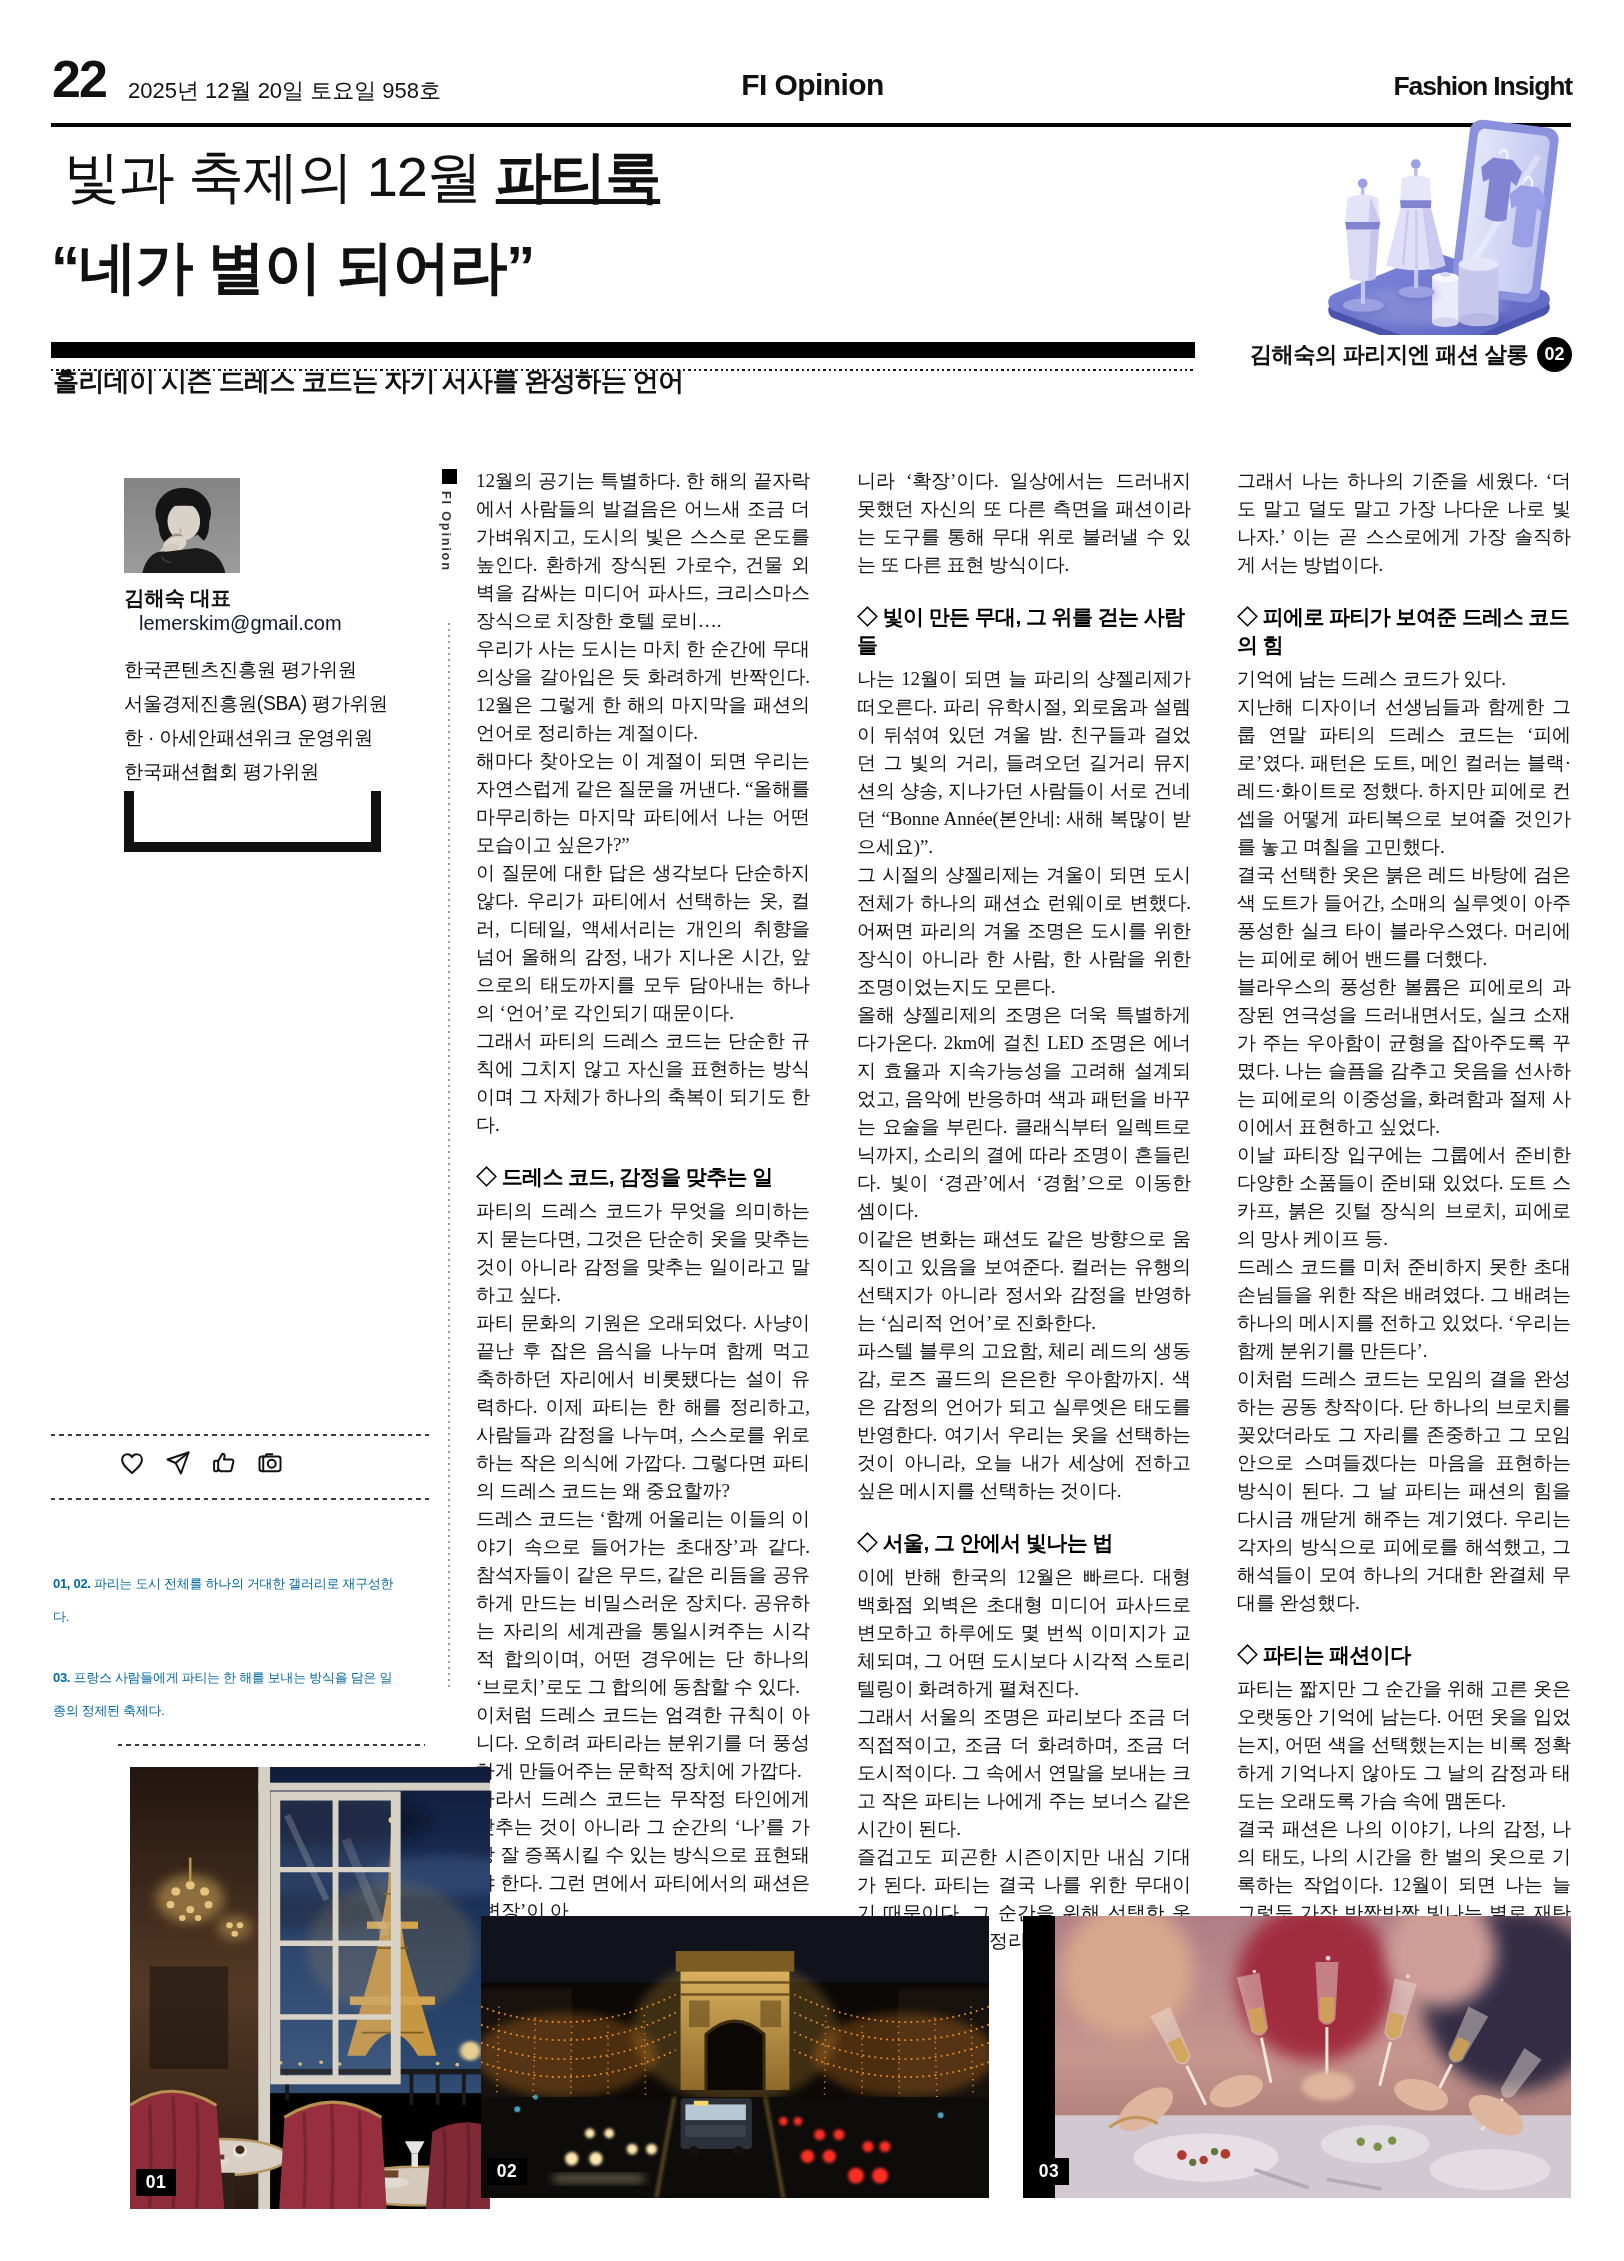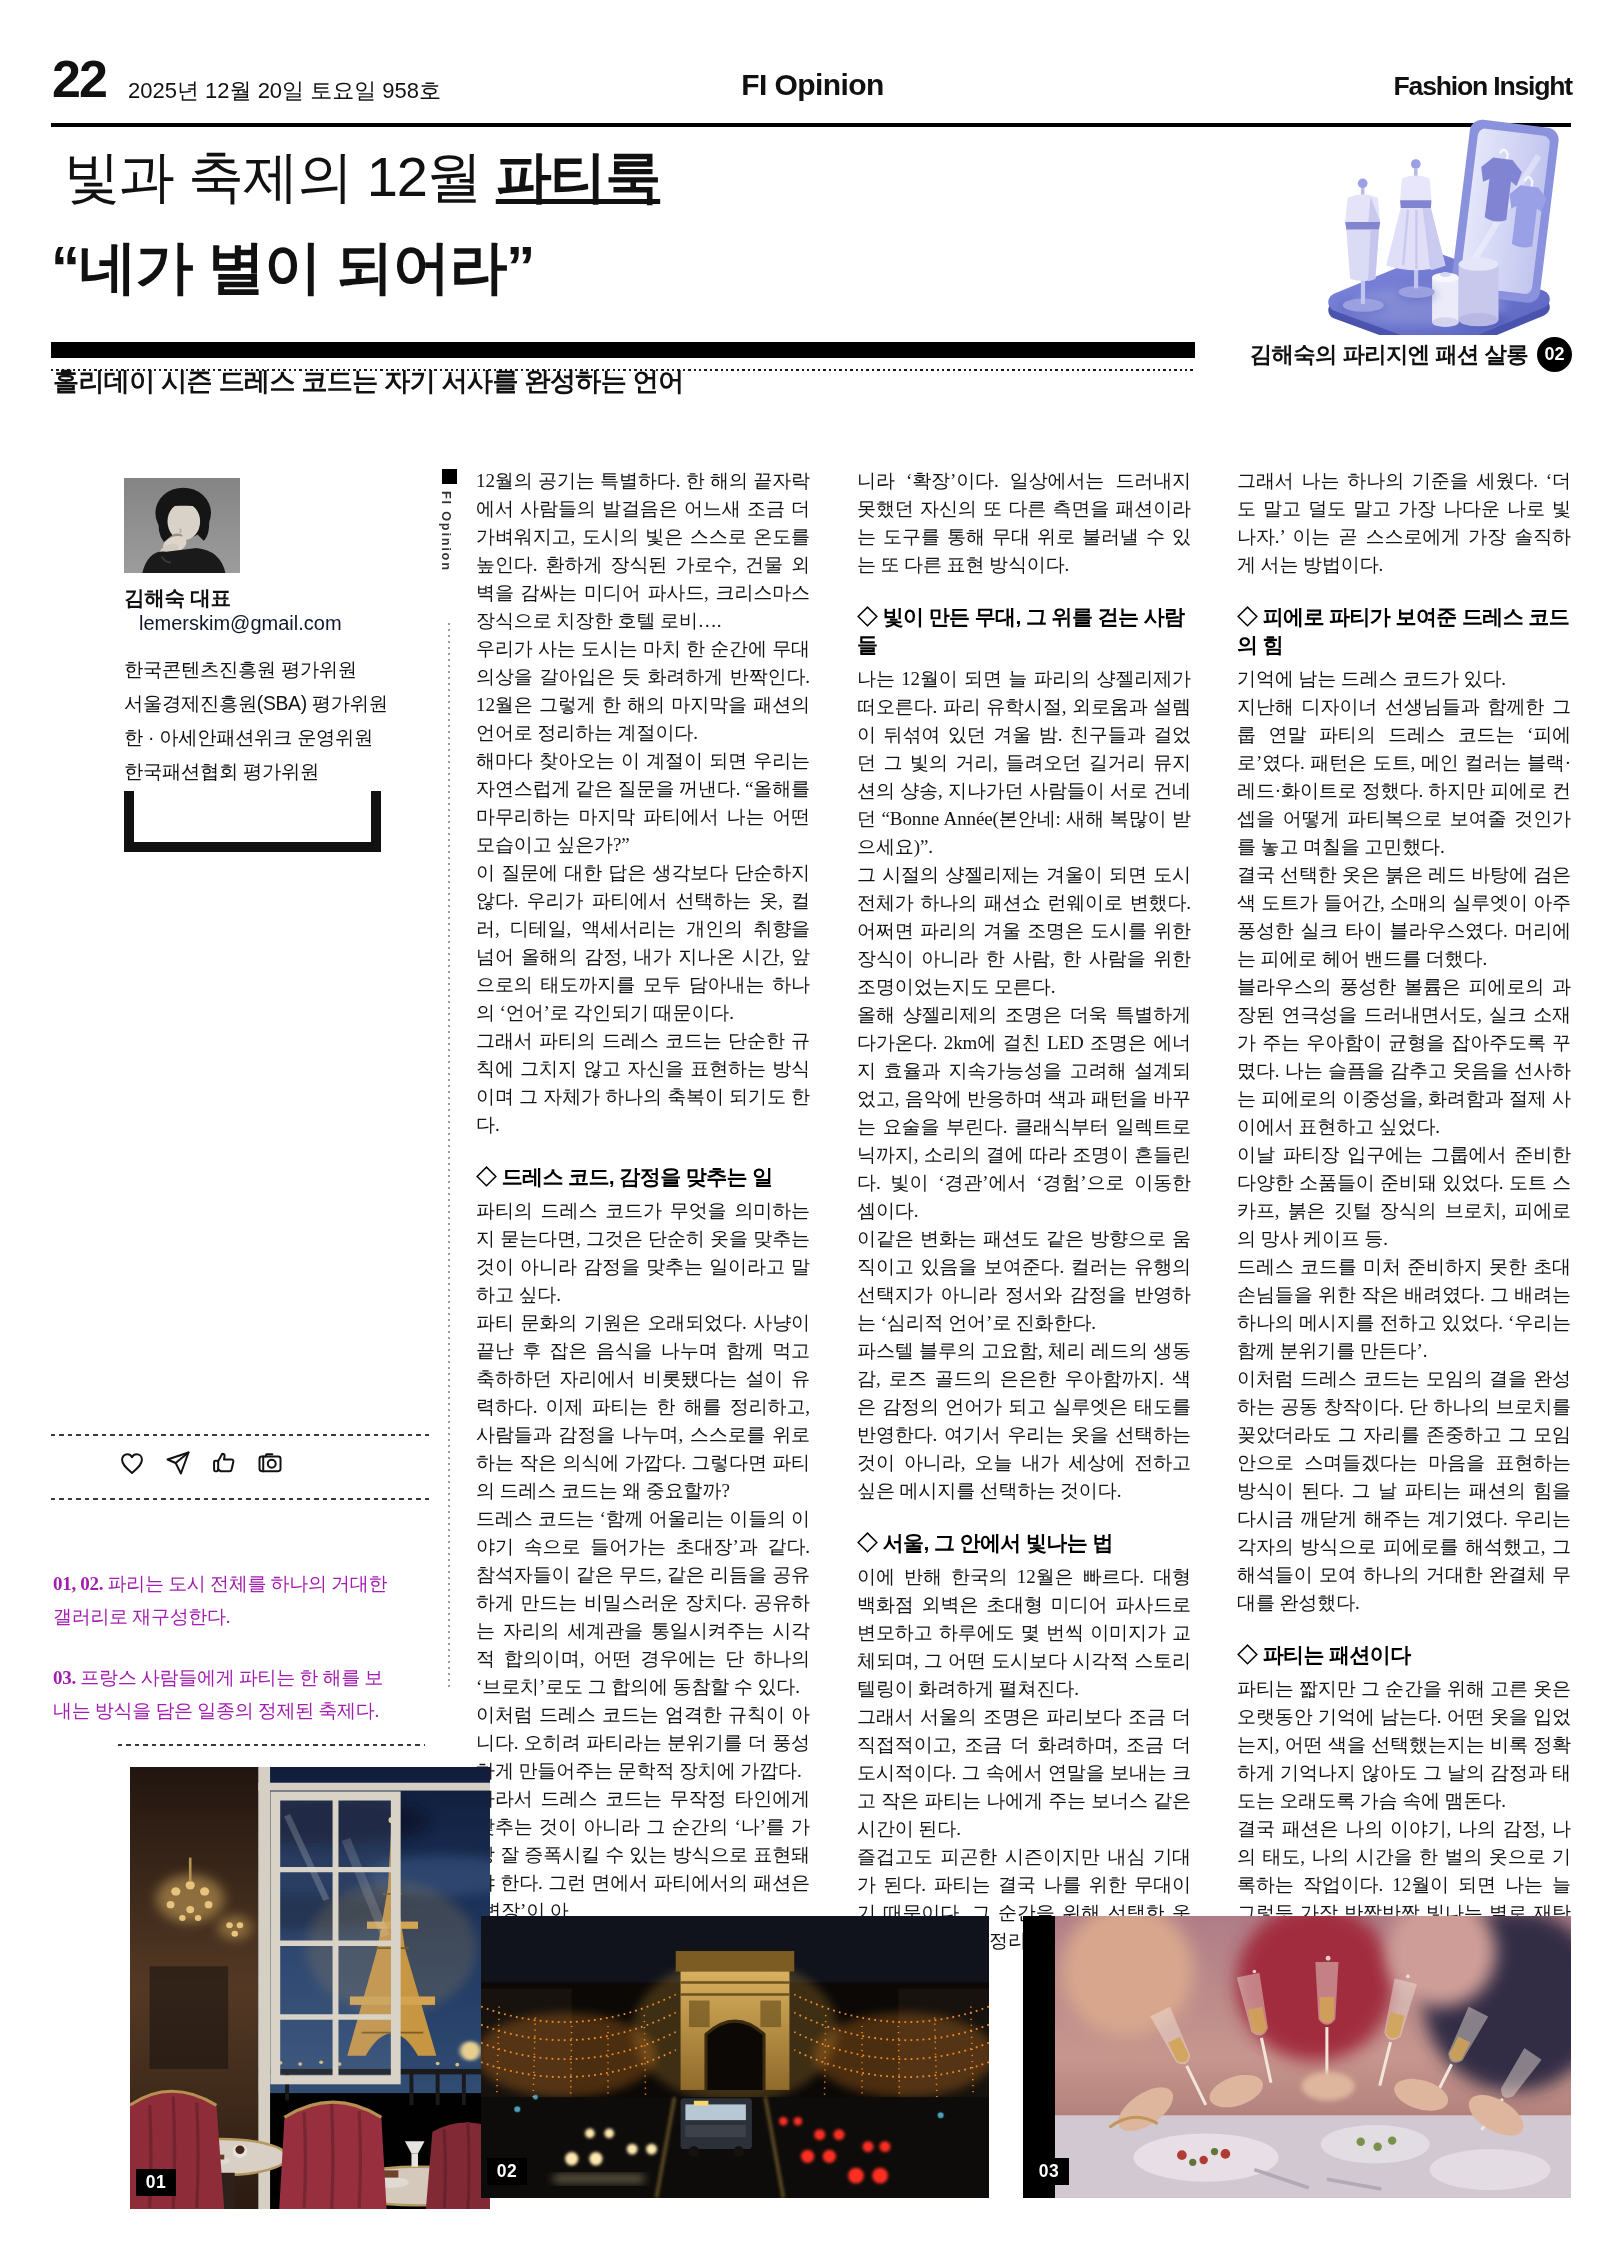--- a/index.html
+++ b/index.html
@@ -57,21 +57,21 @@
      letter-spacing:-0.6px;color:#000;}
 
   
   .dash{height:1.8px;background:repeating-linear-gradient(90deg,#3a3a3a 0 4.2px,transparent 4.2px 8.5px);}
   .dash-1{left:51px;top:1434px;width:378px;}
   .dash-2{left:51px;top:1498px;width:378px;}
   .dash-3{left:118px;top:1744px;width:307px;}
   .icons-row{left:118px;top:1449px;display:flex;gap:18px;align-items:center;}
   .icons-row svg{display:block;}
 
-  .caption{width:342px;font-size:19px;line-height:33px;color:#a21caf;letter-spacing:-0.3px;font-family:Liberation Serif, serif;}
+  .caption{width:342px;font-size:13px;line-height:33px;color:#0369a1;letter-spacing:-0.3px;}
   .caption b{font-weight:800;}
   .caption-1{left:53px;top:1567px;}
   .caption-2{left:53px;top:1661px;}
 
   
   .photo{overflow:hidden;background:#000;}
   .photo-1{left:130px;top:1767px;width:360px;height:442px;}
   .photo-2{left:481px;top:1916px;width:508px;height:282px;}
   .photo-3{left:1023px;top:1916px;width:516px;height:282px;padding-left:32px;}
   .photo svg{display:block;width:100%;height:100%;}

